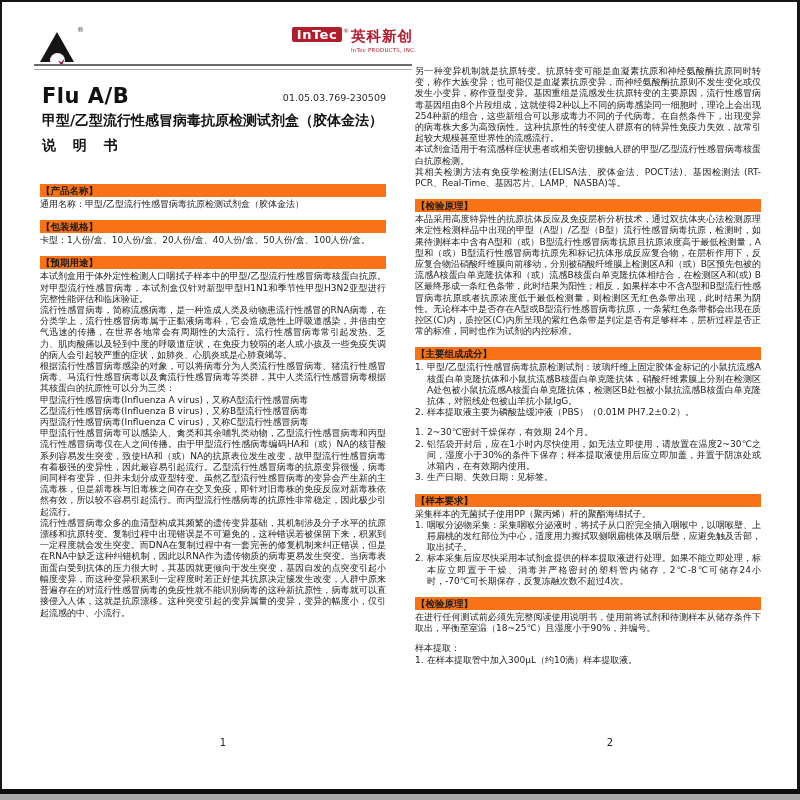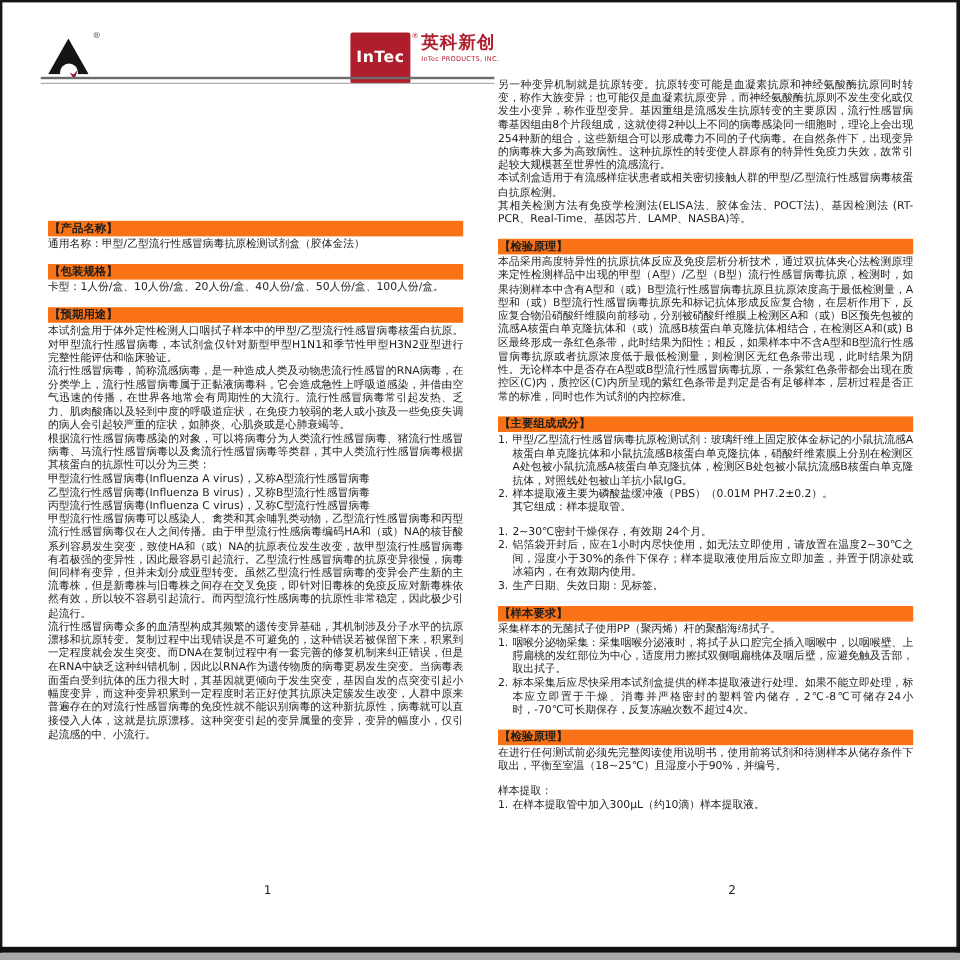--- a/index.html
+++ b/index.html
@@ -16,21 +16,21 @@
   
   .brand-logo{position:absolute;left:40px;top:26px;width:46px;height:40px;}
   .tri{position:absolute;left:0;top:6px;width:34px;height:30px;background:#151515;
        clip-path:polygon(50% 0,100% 100%,0 100%);}
   .tri-circle{position:absolute;left:10px;top:27px;width:15px;height:15px;background:#ffffff;border-radius:50%;}
   .tri-check{position:absolute;left:18px;top:32px;width:7px;height:8px;background:#8e1730;
        clip-path:polygon(0 30%,55% 100%,100% 0,48% 52%);}
   .brand-reg{position:absolute;left:37px;top:0;font-size:7px;color:#444;}
 
   .intec{position:absolute;left:292px;top:27px;display:flex;align-items:flex-start;}
-  .intec-mark{width:50px;height:43px;background:#b01e2e;border-radius:2px;display:flex;align-items:center;
+  .intec-mark{width:50px;height:15px;background:#b01e2e;border-radius:2px;display:flex;align-items:center;
        justify-content:center;color:#fff;font-weight:bold;font-size:13px;letter-spacing:0.5px;}
   .intec-reg{font-size:6px;color:#b01e2e;margin:0 2px 0 1px;}
   .intec-text{margin-left:0;display:flex;flex-direction:column;}
   .intec-cn{font-size:14.5px;font-weight:bold;color:#b01e2e;line-height:18px;letter-spacing:1px;}
   .intec-sub{font-size:5.5px;color:#b01e2e;letter-spacing:0.2px;margin-top:2px;}
 
   .header-rule{position:absolute;left:34px;top:64px;width:378px;height:3px;
        border-top:2px solid #6b6b6b;border-bottom:1px solid #ababab;}
 
   
@@ -77,20 +77,28 @@
     <div class="intec-mark">InTec</div>
     <span class="intec-reg">®</span>
     <div class="intec-text">
       <span class="intec-cn">英科新创</span>
       <span class="intec-sub">InTec PRODUCTS, INC.</span>
     </div>
   </div>
 
   <div class="header-rule"></div>
 
+  <div class="title-block">
+    <div class="title-row">
+      <span class="flu-title">Flu A/B</span>
+      <span class="doc-number">01.05.03.769-230509</span>
+    </div>
+    <div class="product-name">甲型/乙型流行性感冒病毒抗原检测试剂盒（胶体金法）</div>
+    <div class="doc-type">说 明 书</div>
+  </div>
 
   <div class="col col-left" id="col-left">
       <div class="section-heading">【产品名称】</div>
       <div class="para">通用名称：甲型/乙型流行性感冒病毒抗原检测试剂盒（胶体金法）</div>
       <div class="spacer"></div>
       <div class="section-heading">【包装规格】</div>
       <div class="para">卡型：1人份/盒、10人份/盒、20人份/盒、40人份/盒、50人份/盒、100人份/盒。</div>
       <div class="spacer"></div>
       <div class="section-heading">【预期用途】</div>
       <div class="para">本试剂盒用于体外定性检测人口咽拭子样本中的甲型/乙型流行性感冒病毒核蛋白抗原。对甲型流行性感冒病毒，本试剂盒仅针对新型甲型H1N1和季节性甲型H3N2亚型进行完整性能评估和临床验证。</div>
@@ -112,21 +120,20 @@
       <div class="spacer"></div>
       <div class="section-heading">【主要组成成分】</div>
       <div class="item">
         <span class="item-num">1.</span>
         <span class="item-text">甲型/乙型流行性感冒病毒抗原检测试剂：玻璃纤维上固定胶体金标记的小鼠抗流感A核蛋白单克隆抗体和小鼠抗流感B核蛋白单克隆抗体，硝酸纤维素膜上分别在检测区A处包被小鼠抗流感A核蛋白单克隆抗体，检测区B处包被小鼠抗流感B核蛋白单克隆抗体，对照线处包被山羊抗小鼠IgG。</span>
       </div>
       <div class="item">
         <span class="item-num">2.</span>
         <span class="item-text">样本提取液主要为磷酸盐缓冲液（PBS）（0.01M PH7.2±0.2）。</span>
       </div>
-      <div class="sub-line">其它组成：样本提取管。</div>
       <div class="spacer"></div>
       <div class="item">
         <span class="item-num">1.</span>
         <span class="item-text">2~30℃密封干燥保存，有效期 24个月。</span>
       </div>
       <div class="item">
         <span class="item-num">2.</span>
         <span class="item-text">铝箔袋开封后，应在1小时内尽快使用，如无法立即使用，请放置在温度2~30℃之间，湿度小于30%的条件下保存；样本提取液使用后应立即加盖，并置于阴凉处或冰箱内，在有效期内使用。</span>
       </div>
       <div class="item">

